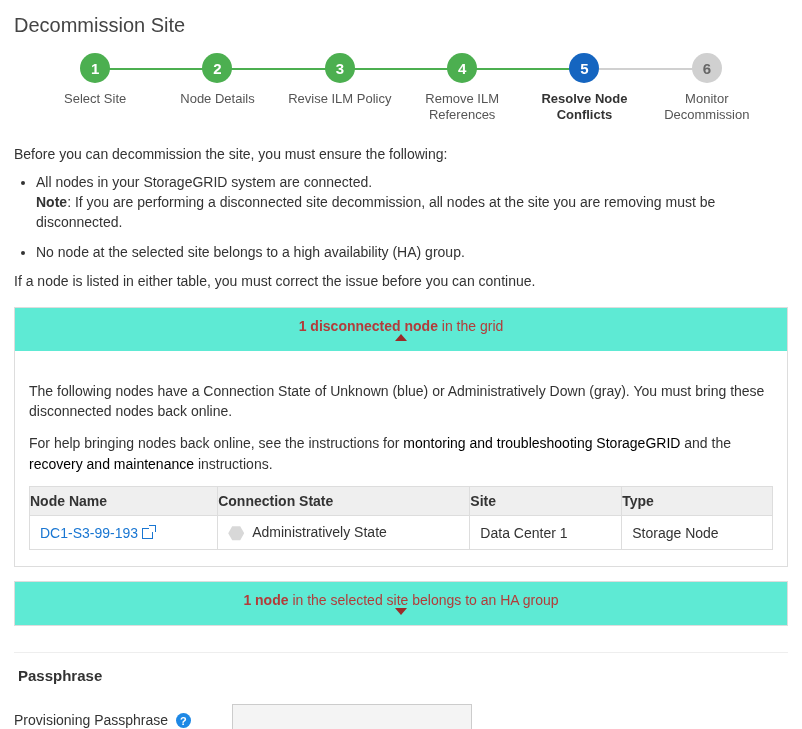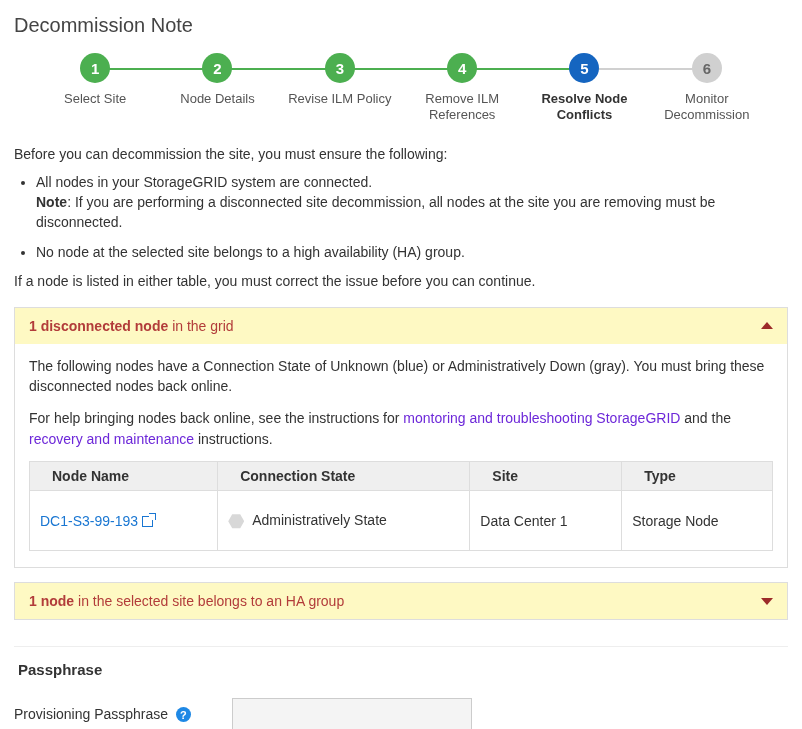--- a/index.html
+++ b/index.html
@@ -73,58 +73,59 @@
   ul.checks { margin: 0 0 10px 22px; padding:0; }
   ul.checks li { margin-bottom: 10px; font-size:14px; color:#333; line-height:1.45; }
   ul.checks li .note-label { font-weight: bold; }
   p.mustfix { margin: 0 0 18px 0; font-size:14px; }
 
   .panel {
     border: 1px solid #ddd;
     margin-bottom: 14px;
   }
   .panel-header {
-    background: #fef9c3;
+    background: #5eead4;
     padding: 10px 14px;
     display: flex;
     justify-content: space-between;
     align-items: center;
     cursor: pointer;
+    flex-direction: column;
   }
   .panel-header .panel-title { font-size: 14px; }
   .panel-header .panel-title .warn-strong { color: #b23c3a; font-weight: bold; }
   .panel-header .panel-title .warn-rest  { color: #b23c3a; font-weight: normal; }
   .chevron {
     width: 0; height: 0;
     border-left: 6px solid transparent;
     border-right: 6px solid transparent;
   }
   .chevron.up   { border-bottom: 7px solid #9c2b29; }
   .chevron.down { border-top: 7px solid #9c2b29; }
 
-  .panel-body { padding: 12px 14px 16px 14px; font-size:14px; color:#333; }
+  .panel-body { padding: 12px 14px 16px 14px; font-size:14px; color:#333;margin-top:18px; }
   .panel-body p { margin: 0 0 12px 0; line-height:1.45; }
-  a.link { color: #6d28d9; text-decoration: none; }
+  a.link { color: #000000; text-decoration: none; }
 
   table.nodes {
     width: 100%;
     border-collapse: collapse;
     font-size: 14px;
   }
   table.nodes th {
     text-align: left;
     background: #efefef;
     border: 1px solid #ddd;
-    padding: 6px 22px;
+    padding: 6px 0;
     font-weight: bold;
     color:#333;
   }
   table.nodes td {
     border: 1px solid #ddd;
-    padding: 21px 10px;
+    padding: 8px 10px;
     vertical-align: middle;
   }
   .node-link { color:#1976d2; text-decoration:none; }
   .ext-icon {
     display:inline-block;
     width:11px;height:11px;
     border:1.5px solid #1976d2;
     position:relative;
     margin-left:4px;
     top:1px;
@@ -175,21 +176,21 @@
     border:1px solid transparent;
     cursor:pointer;
     color:#fff;
   }
   .btn-prev { background:#7a7a7a; border-color:#6d6d6d; }
   .btn-start { background:#a7c9e8; border-color:#9cbedd; cursor:default; }
 </style>
 </head>
 <body>
 
-<h1 class="page-title">Decommission Note</h1>
+<h1 class="page-title">Decommission Site</h1>
 
 <div class="steps">
   <div class="step done">
     <div class="step-circle">1</div>
     <div class="step-bar"></div>
     <div class="step-label">Select Site</div>
   </div>
   <div class="step done">
     <div class="step-circle">2</div>
     <div class="step-bar"></div>

